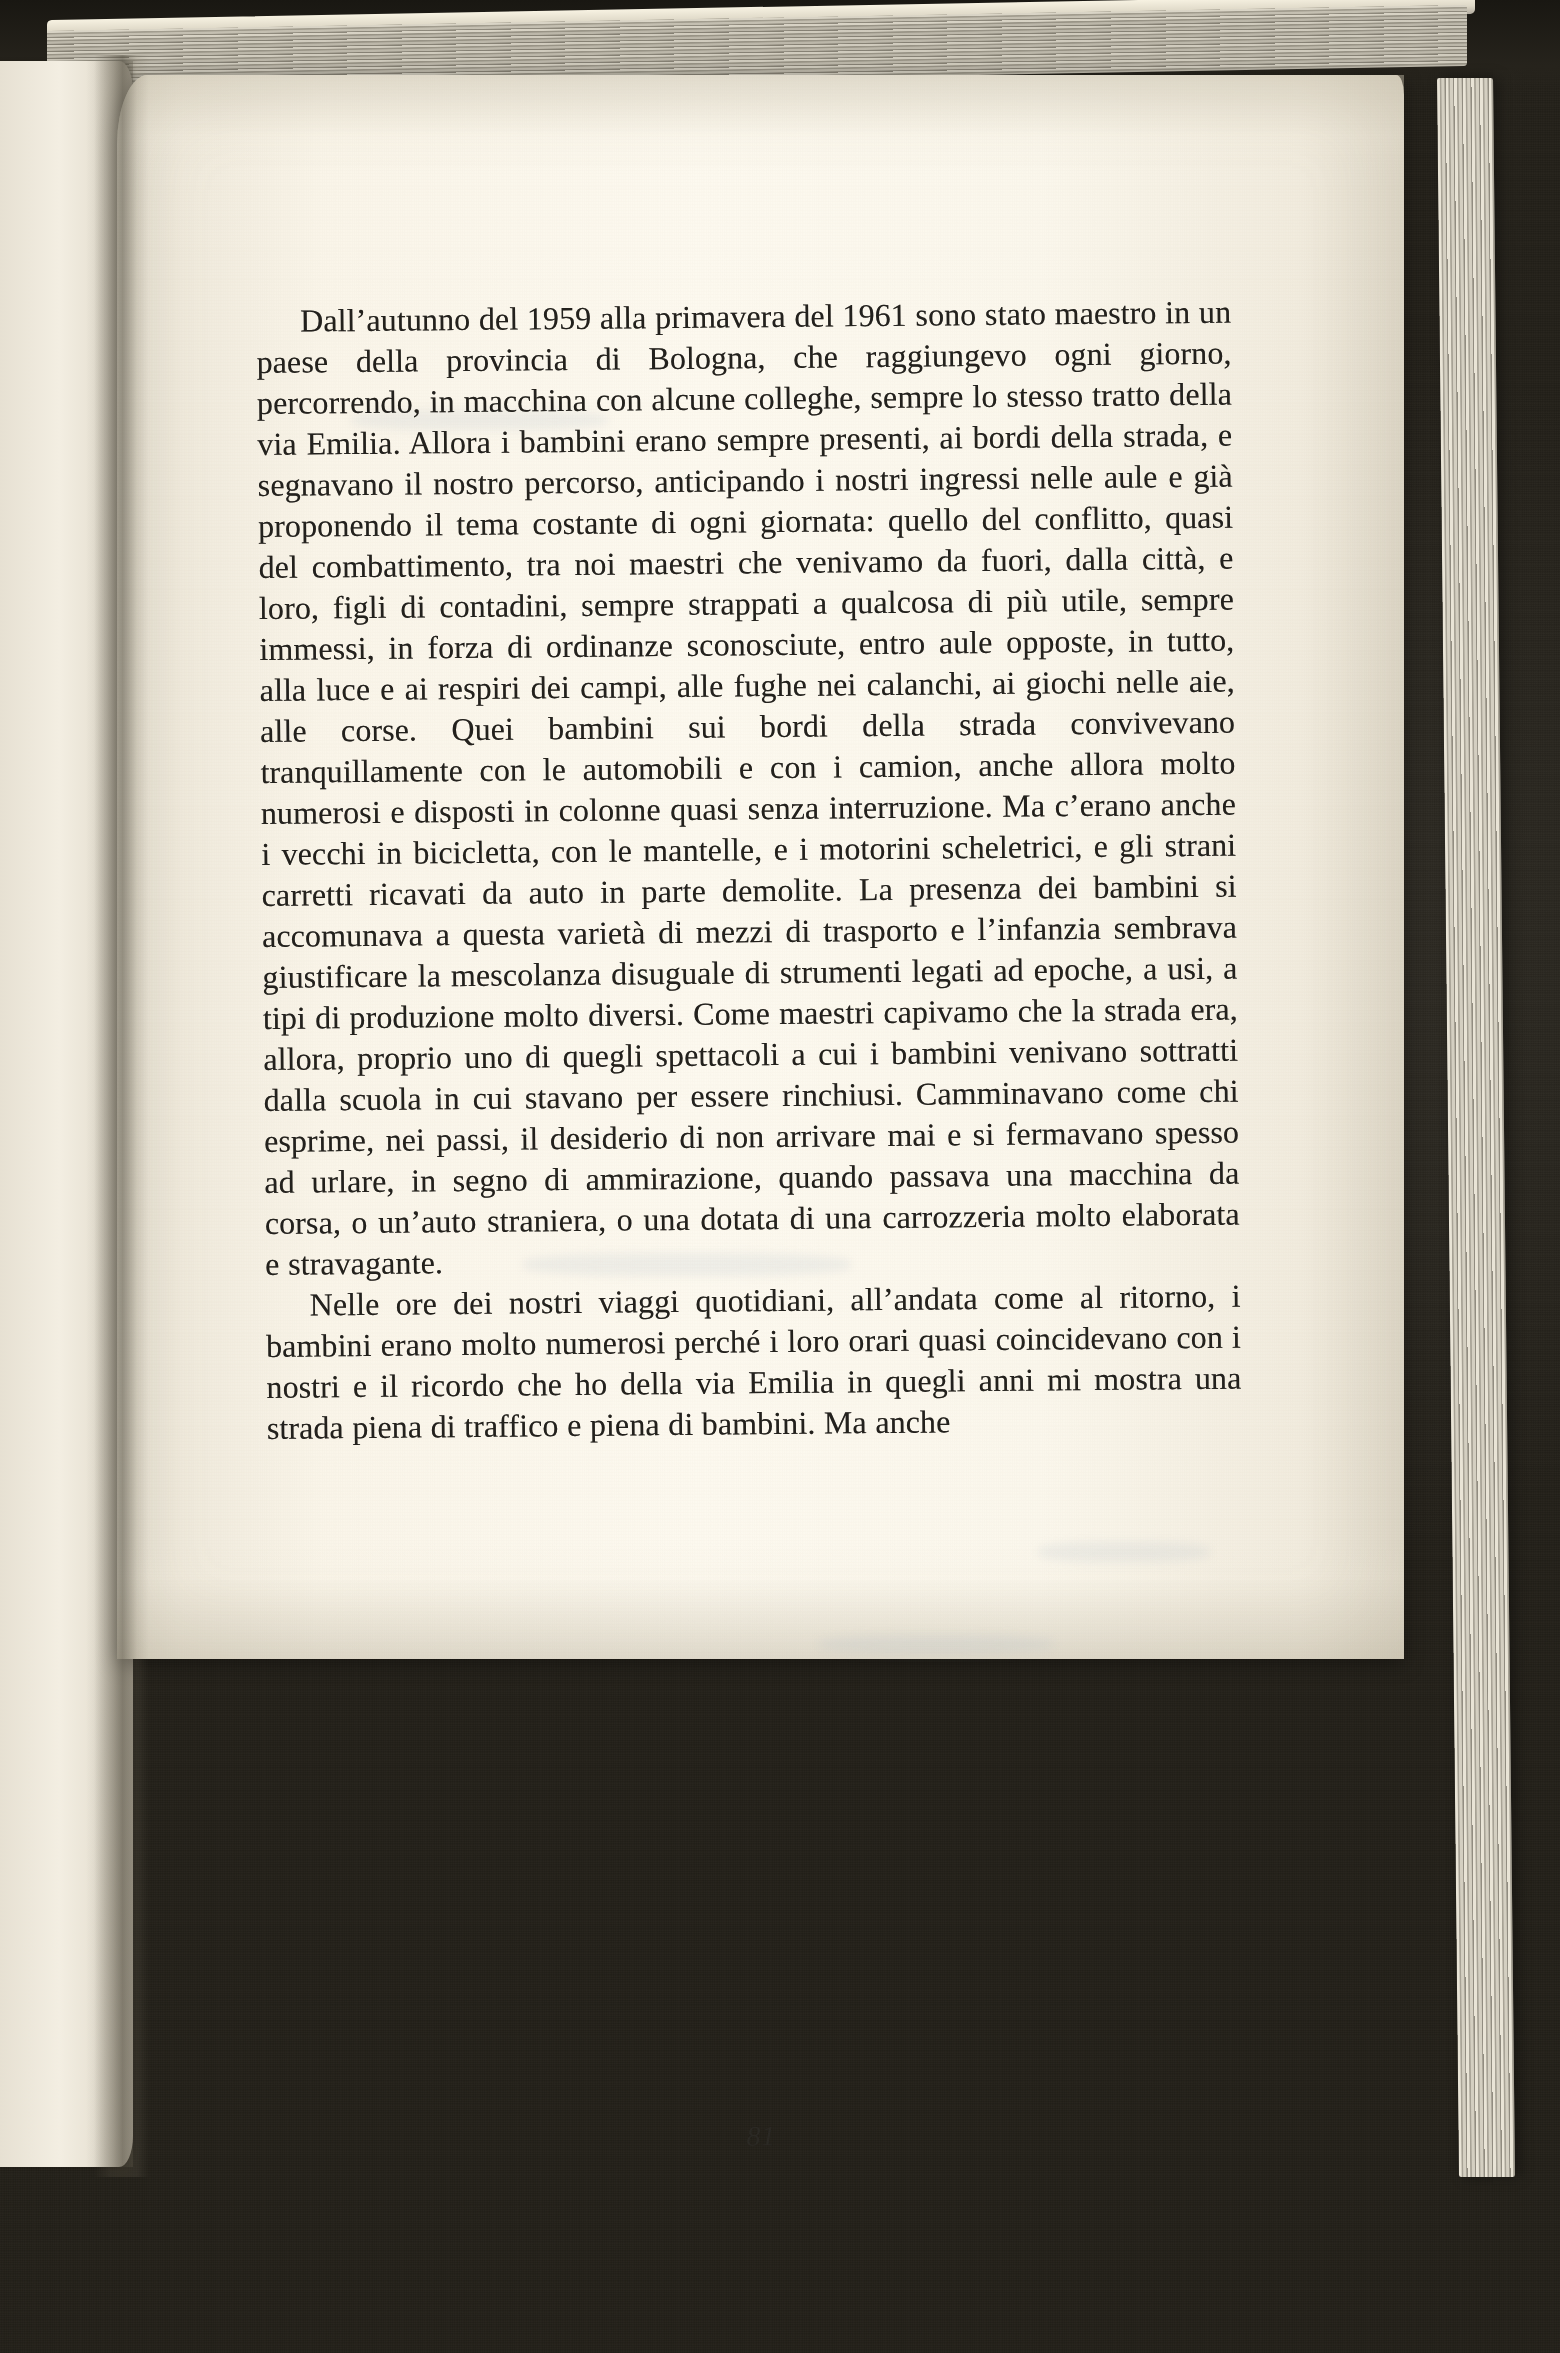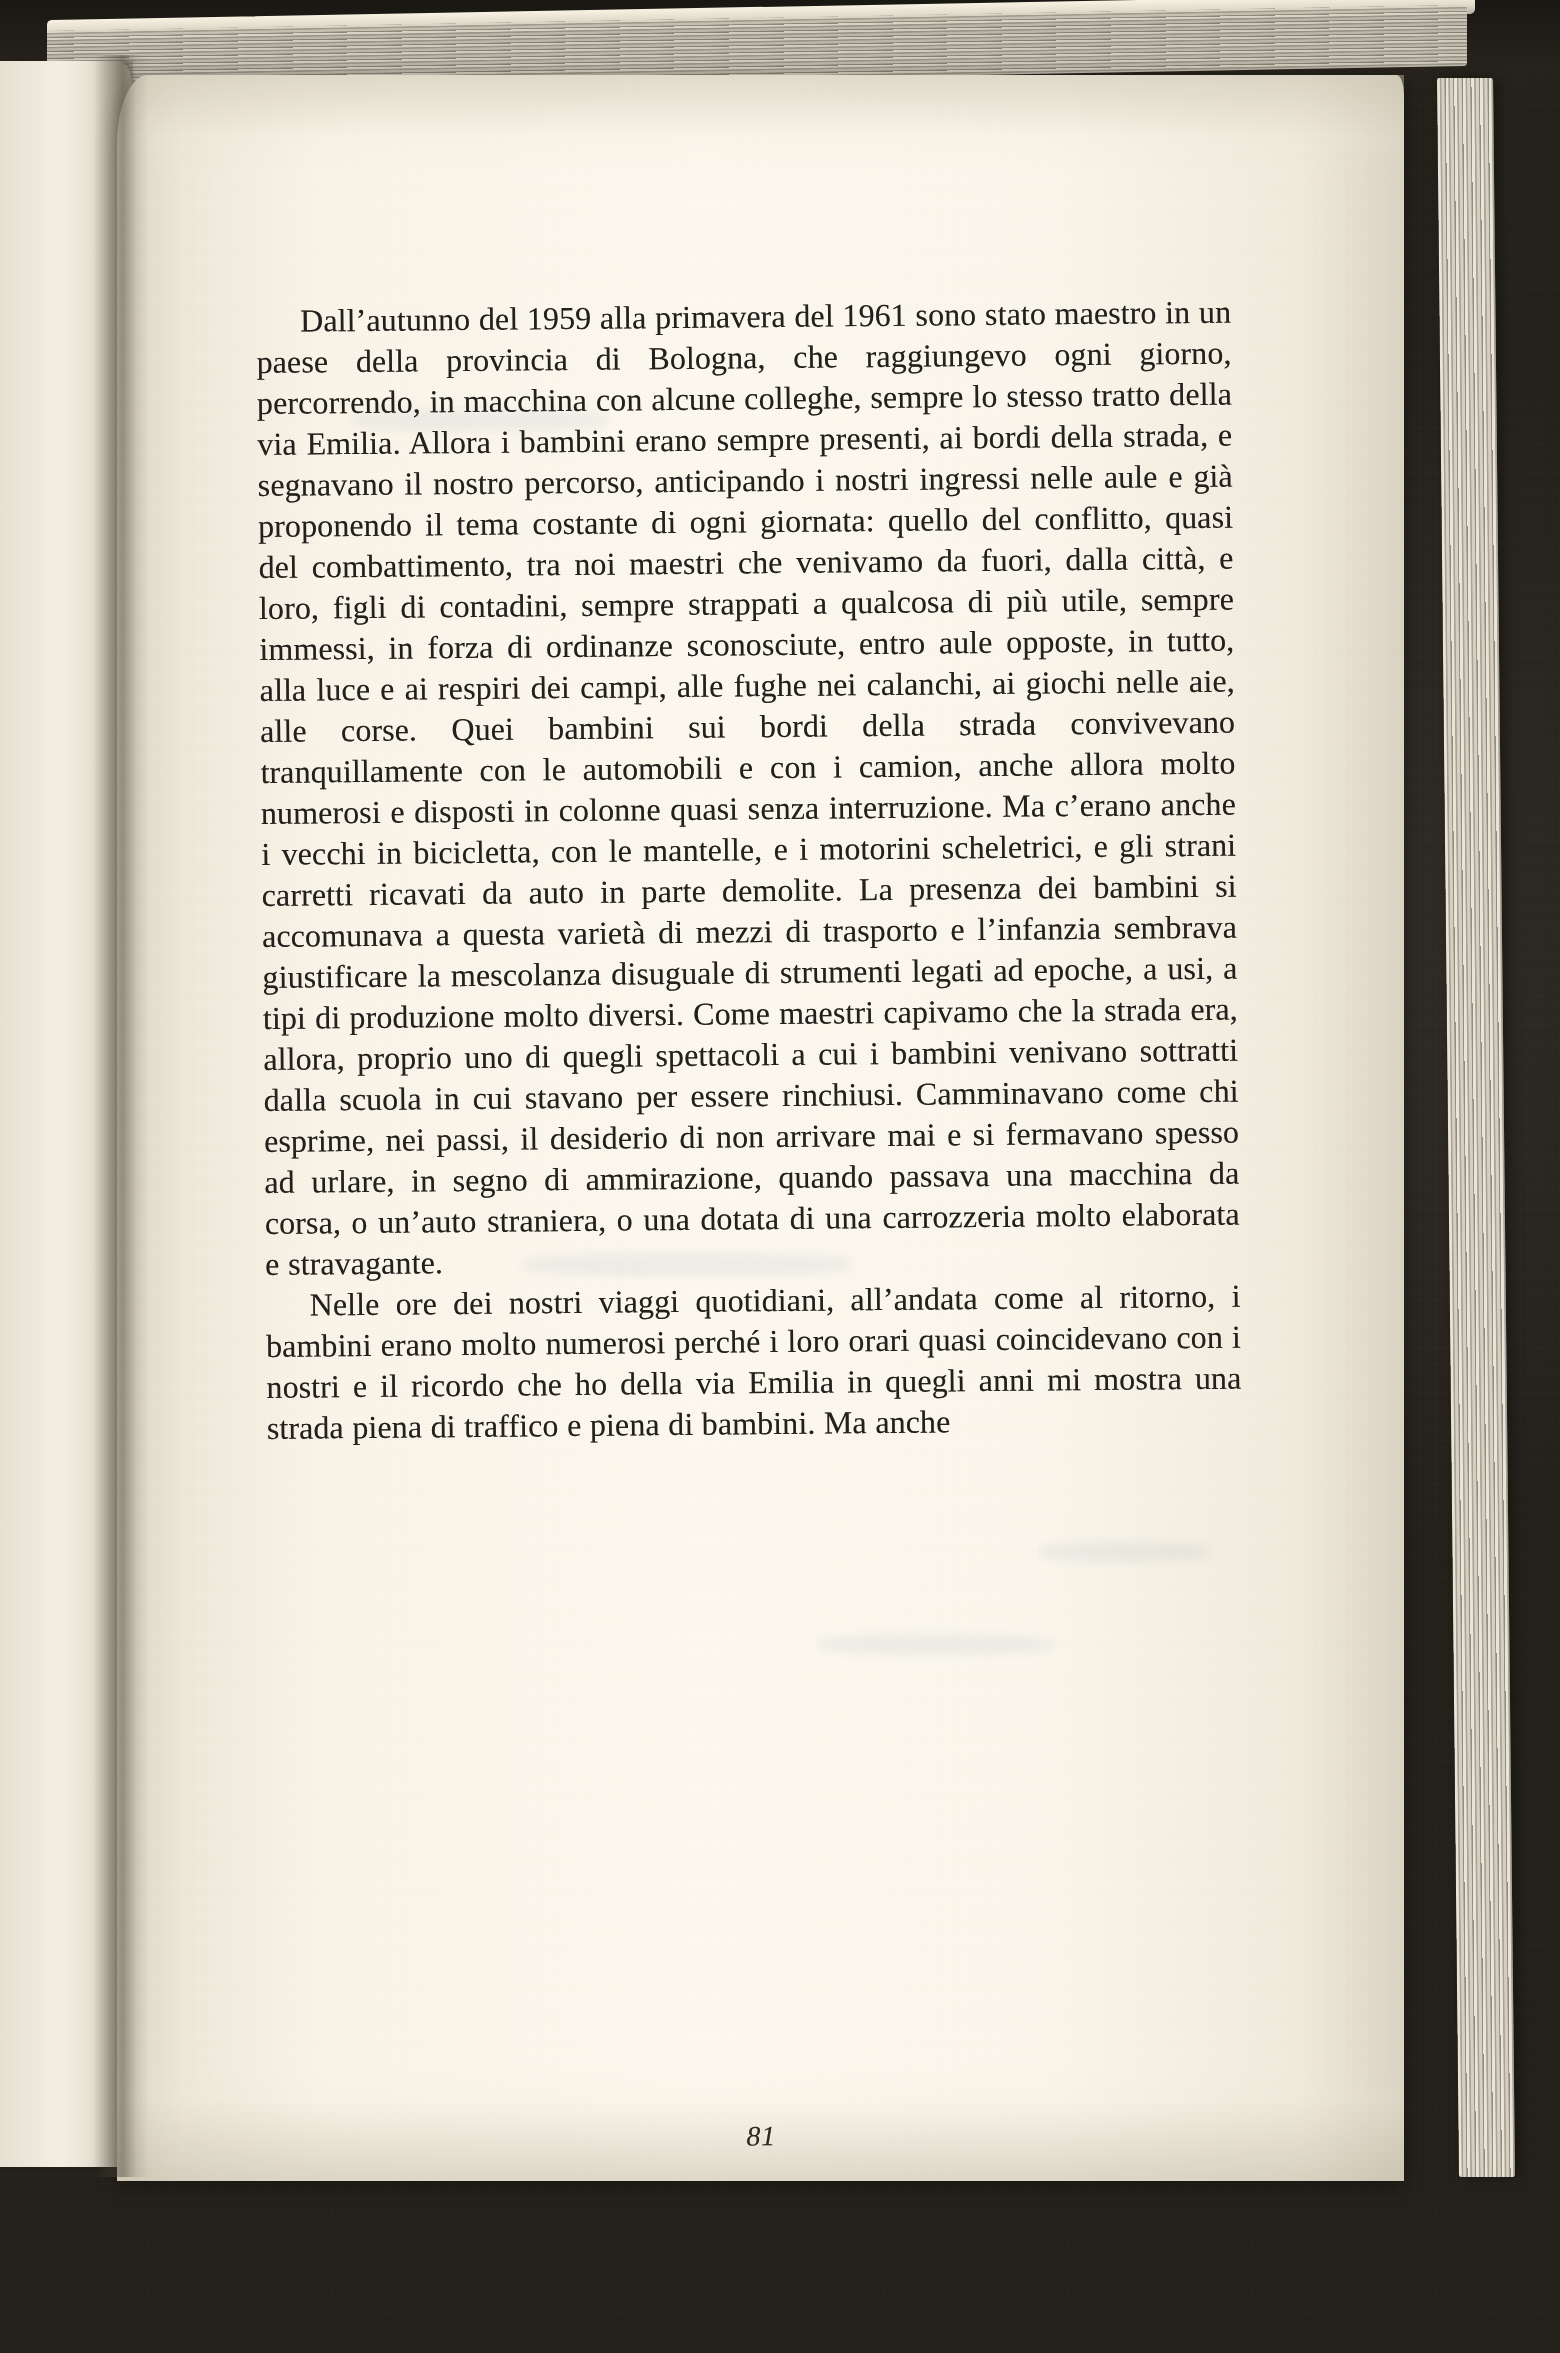--- a/index.html
+++ b/index.html
@@ -127,21 +127,21 @@
     height: 2114px;
     background: linear-gradient(90deg, rgba(40,37,30,.55) 0%, rgba(40,37,30,0) 100%);
   }
 
   
   .page {
     position: absolute;
     left: 117px;
     top: 75px;
     width: 1287px;
-    height: 2106px;
+    height: 1584px;
     background:
       linear-gradient(90deg,
         #ddd7c8 0%,
         #efe9db 5%,
         #faf5e9 16%,
         #fdf9ef 45%,
         #fbf7ec 72%,
         #f1ebdd 92%,
         #ddd6c6 100%);
     border-top-left-radius: 31px 70px;

